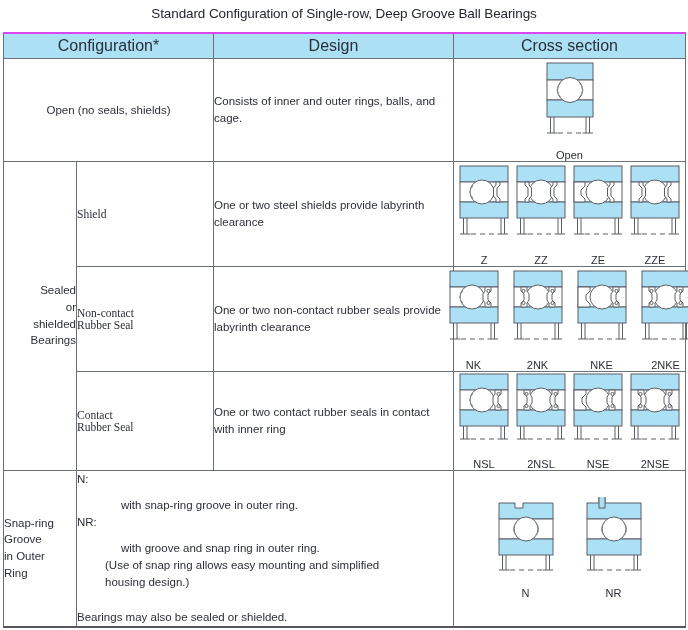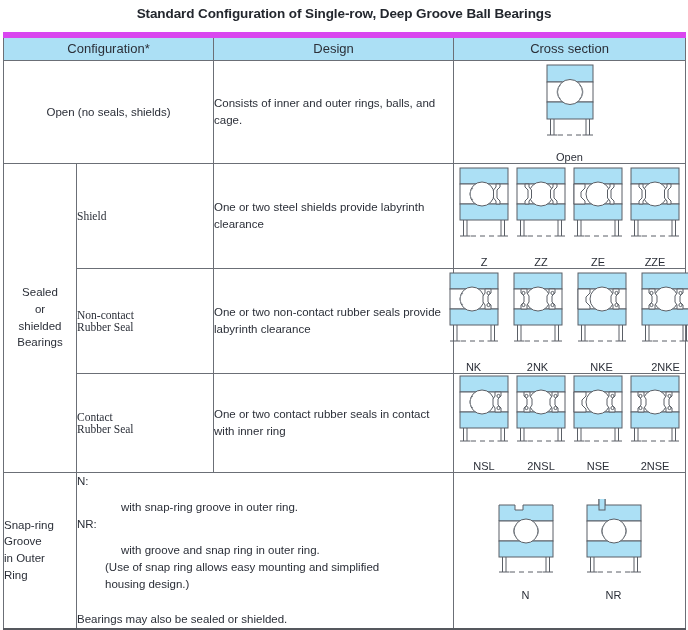--- a/index.html
+++ b/index.html
@@ -17,21 +17,21 @@
     background: #ffffff;
   }
 
   
   #title {
     position: absolute;
     left: 0; top: 6px;
     width: 688px;
     text-align: center;
     font-size: 13.5px;
-    font-weight: bold;
+    font-weight: normal;
     letter-spacing: -0.1px;
     color: #23272e;
   }
 
   
   #table {
     position: absolute;
     left: 3px; top: 32px;
     width: 682px;
     border-collapse: collapse;
@@ -42,33 +42,33 @@
     padding: 0;
     vertical-align: middle;
     font-size: 11.5px;
     color: #2b2f38;
     font-weight: normal;
   }
   #table thead th {
     background: #ace0f5;
     height: 25px;
     text-align: center;
-    font-size: 13px;
-    border-top: 6px solid #d946ef;
+    font-size: 16px;
+    border-top: 2px solid #d946ef;
     border-bottom: 1px solid #6b6f76;
   }
   .cell-pad { padding: 8px 11px; }
   .cfg-cell { text-align: center; }
   .sub-cell { padding-left: 32px; font-family: Liberation Serif, serif; }
   .desc-cell { padding: 8px 12px 8px 14px; line-height: 1.42; }
   .xsec-cell { padding: 4px 0 2px 0; text-align: center; }
   .grouplabel {
     padding: 0 0 0 11px;
     line-height: 1.45;
-    text-align: center;
+    text-align: right;
     vertical-align: middle;
   }
   .snap-label {
     padding: 0 0 0 11px;
     line-height: 1.45;
     text-align: left;
     vertical-align: middle;
   }
   #row-snap td { border-bottom: 2px solid #55585e; }
 

